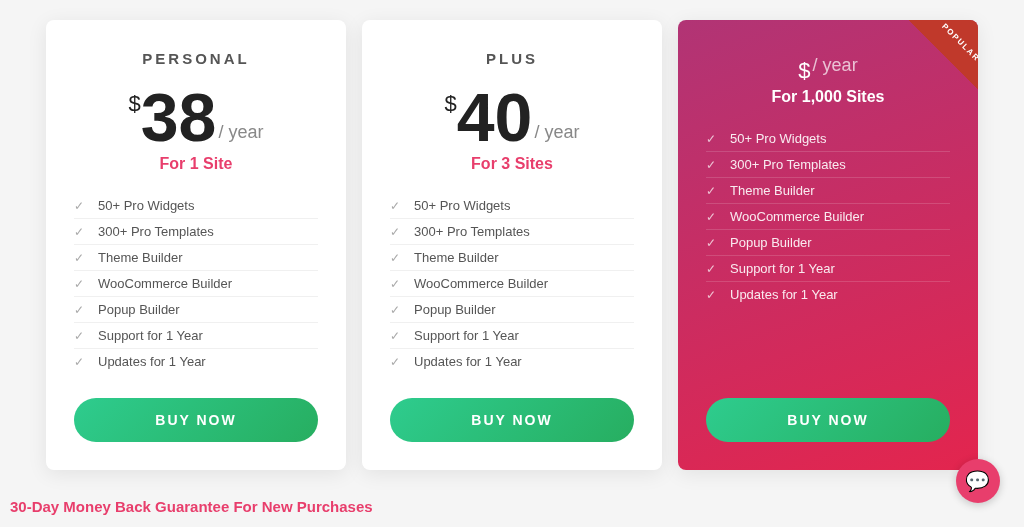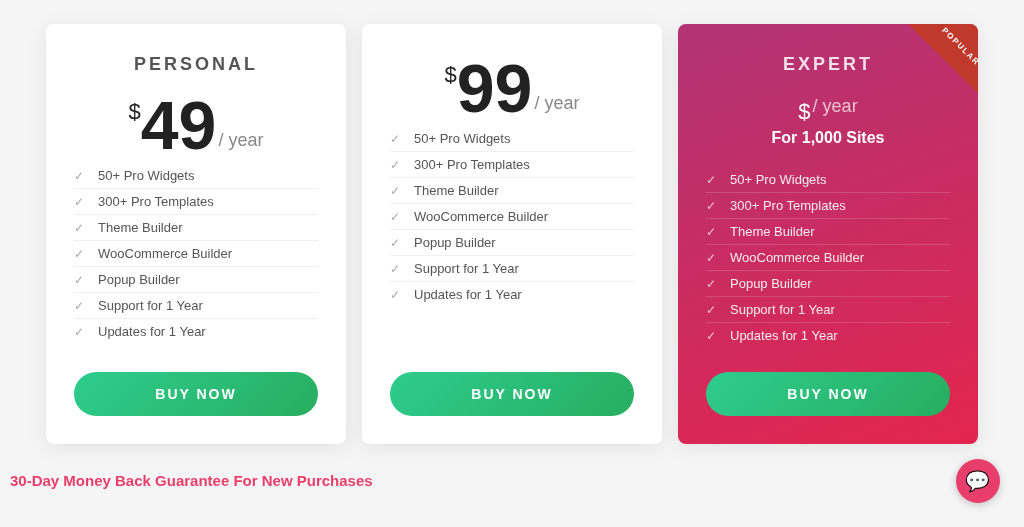--- a/index.html
+++ b/index.html
@@ -69,21 +69,21 @@
       font-weight: 800;
       letter-spacing: 1.5px;
       text-transform: uppercase;
       transform: rotate(45deg);
       transform-origin: center;
       white-space: nowrap;
     }
 
     .plan-name {
       text-align: center;
-      font-size: 18px;
+      font-size: 15px;
       font-weight: 600;
       letter-spacing: 3px;
       color: #555;
       margin-bottom: 16px;
     }
 
     .pricing-card.expert .plan-name {
       color: rgba(255,255,255,0.85);
     }
 
@@ -230,23 +230,24 @@
   </style>
 </head>
 <body>
 
 <div class="pricing-wrapper">
 
   <div class="pricing-card">
     <div class="plan-name">PERSONAL</div>
     <div class="price-row">
       <span class="price-dollar">$</span>
-      <span class="price-amount">49</span>
+      <span class="price-amount">38</span>
       <span class="price-period">/ year</span>
     </div>
+    <div class="sites-label">For 1 Site</div>
     <ul class="features-list">
       <li>
           <span class="check-icon">✓</span>
           <span>50+ Pro Widgets</span>
         </li>
       <li>
           <span class="check-icon">✓</span>
           <span>300+ Pro Templates</span>
         </li>
       <li>
@@ -267,25 +268,27 @@
         </li>
       <li>
           <span class="check-icon">✓</span>
           <span>Updates for 1 Year</span>
         </li>
     </ul>
     <button class="buy-btn">BUY NOW</button>
   </div>
 
   <div class="pricing-card">
+    <div class="plan-name">PLUS</div>
     <div class="price-row">
       <span class="price-dollar">$</span>
-      <span class="price-amount">99</span>
+      <span class="price-amount">40</span>
       <span class="price-period">/ year</span>
     </div>
+    <div class="sites-label">For 3 Sites</div>
     <ul class="features-list">
       <li>
           <span class="check-icon">✓</span>
           <span>50+ Pro Widgets</span>
         </li>
       <li>
           <span class="check-icon">✓</span>
           <span>300+ Pro Templates</span>
         </li>
       <li>
@@ -310,21 +313,20 @@
         </li>
     </ul>
     <button class="buy-btn">BUY NOW</button>
   </div>
 
   <div class="pricing-card expert">
     <div class="popular-corner">
       <div class="popular-corner-triangle"></div>
       <span class="popular-corner-text">POPULAR</span>
     </div>
-    <div class="plan-name">EXPERT</div>
     <div class="price-row">
       <span class="price-dollar">$</span>
       <span class="price-period">/ year</span>
     </div>
     <div class="sites-label">For 1,000 Sites</div>
     <ul class="features-list">
       <li>
           <span class="check-icon">✓</span>
           <span>50+ Pro Widgets</span>
         </li>

